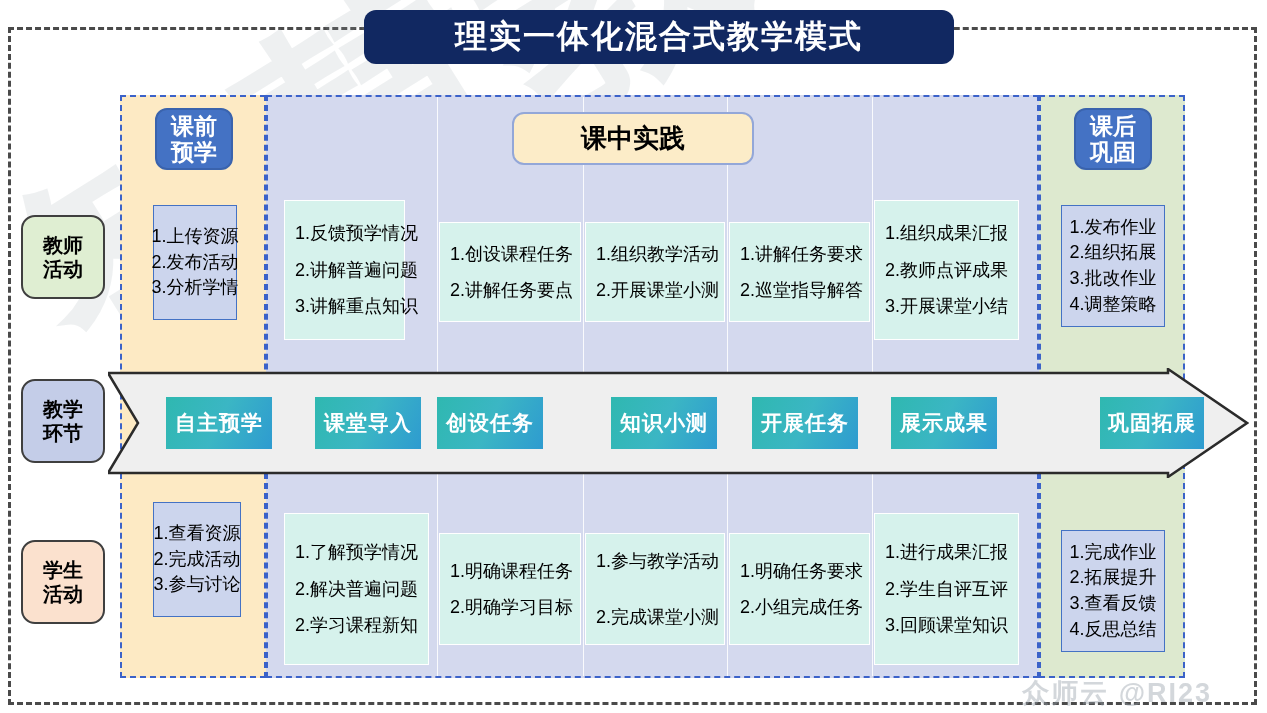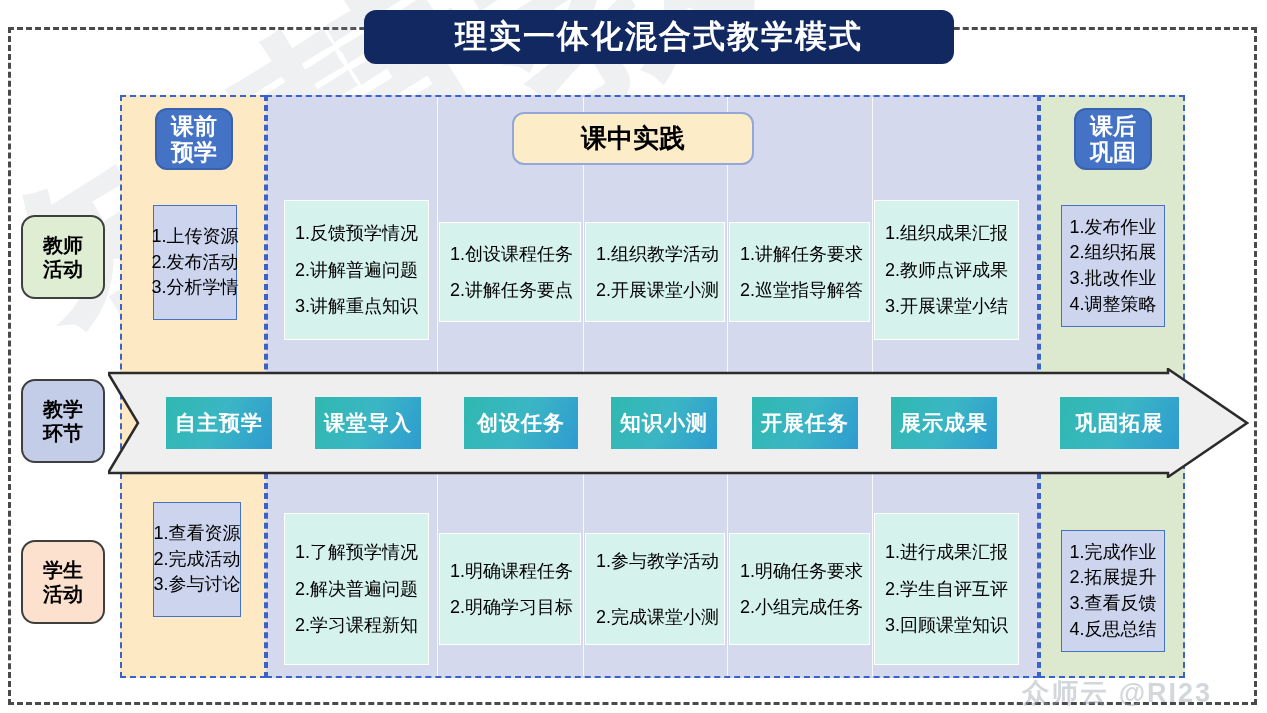--- a/index.html
+++ b/index.html
@@ -226,21 +226,21 @@
   <div class="row-label" id="label-student">
     <span>学生</span>
     <span>活动</span>
   </div>
 
   <div class="act-card lav tight ctr trow" style="left:153px;width:84px;top:205px;height:115px;">
       <div class="line">1.上传资源</div>
       <div class="line">2.发布活动</div>
       <div class="line">3.分析学情</div>
     </div>
-  <div class="act-card mint spaced trow" style="left:284px;width:145px;">
+  <div class="act-card mint spaced trow" style="left:284px;width:121px;">
       <div class="line">1.反馈预学情况</div>
       <div class="line">2.讲解普遍问题</div>
       <div class="line">3.讲解重点知识</div>
     </div>
   <div class="act-card mint spaced trow" style="left:439px;width:142px;top:222px;height:100px;">
       <div class="line">1.创设课程任务</div>
       <div class="line">2.讲解任务要点</div>
     </div>
   <div class="act-card mint spaced trow" style="left:585px;width:140px;top:222px;height:100px;">
       <div class="line">1.组织教学活动</div>
@@ -303,31 +303,31 @@
       <path d="M 0,5 L 1060,5 L 1060,1 L 1139,55 L 1060,109 L 1060,105 L 0,105 L 30,55 Z" fill="#efefef" stroke="#2b2b2b" stroke-width="2.5"></path>
     </svg>
   </div>
 
   <div class="stage-chip" style="left:166px;width:106px;">
     <span>自主预学</span>
   </div>
   <div class="stage-chip" style="left:315px;width:106px;">
     <span>课堂导入</span>
   </div>
-  <div class="stage-chip" style="left:464px;width:114px;">
+  <div class="stage-chip" style="left:437px;width:106px;">
     <span>创设任务</span>
   </div>
   <div class="stage-chip" style="left:611px;width:106px;">
     <span>知识小测</span>
   </div>
   <div class="stage-chip" style="left:752px;width:106px;">
     <span>开展任务</span>
   </div>
   <div class="stage-chip" style="left:891px;width:106px;">
     <span>展示成果</span>
   </div>
-  <div class="stage-chip" style="left:1060px;width:119px;">
+  <div class="stage-chip" style="left:1100px;width:104px;">
     <span>巩固拓展</span>
   </div>
 
   <div class="watermark-corner">众师云 @RI23</div>
 
 </div>
 
 </body></html>

